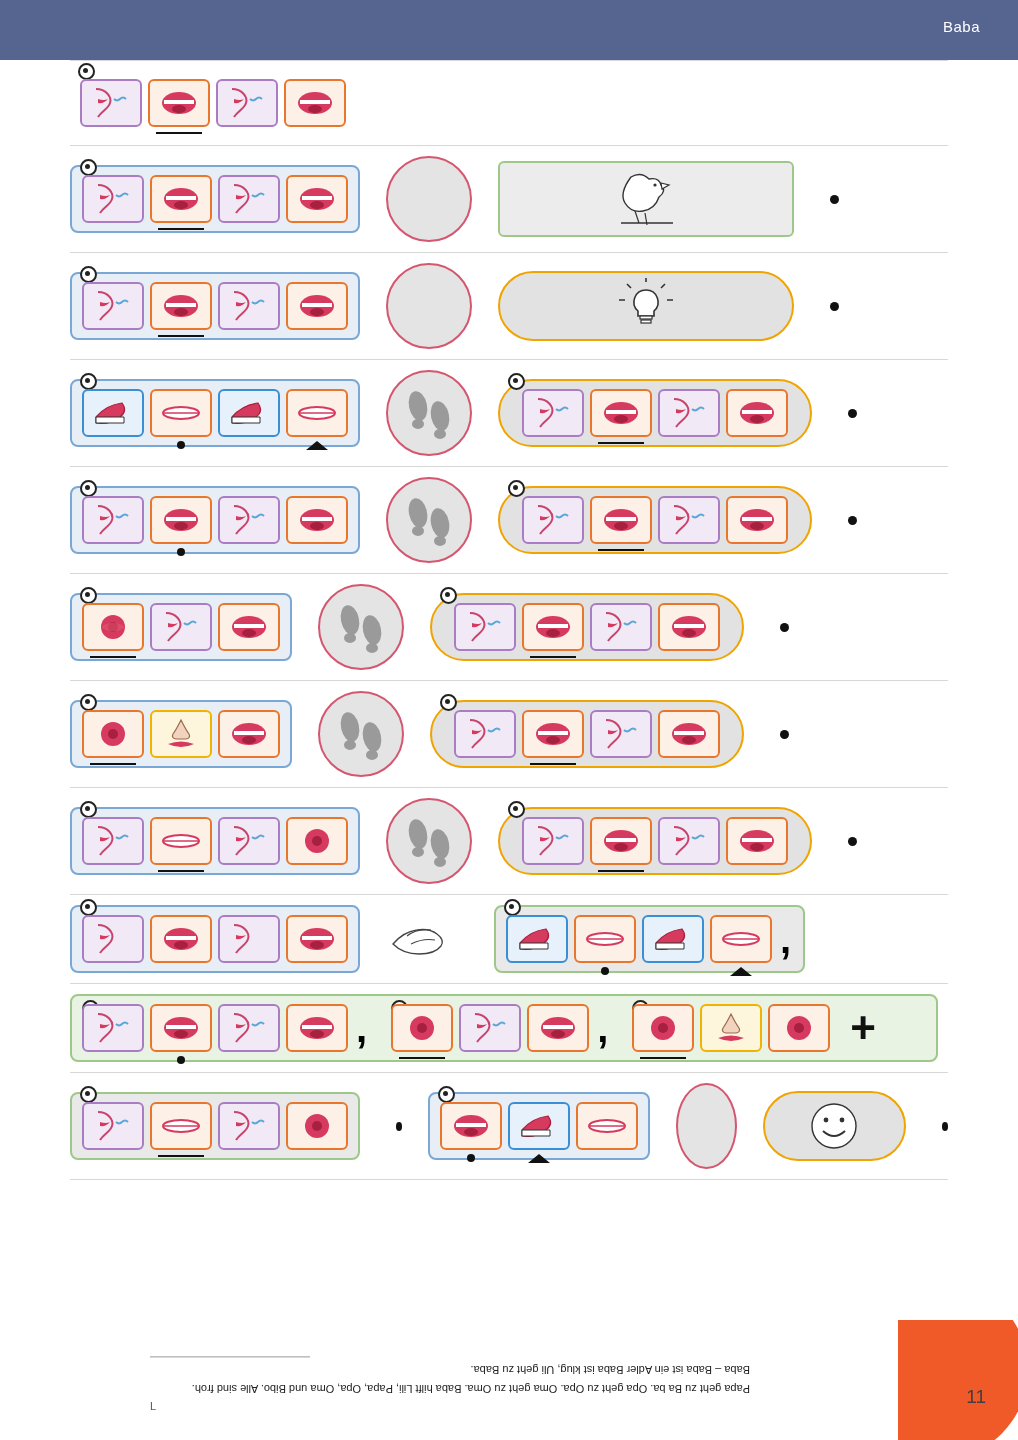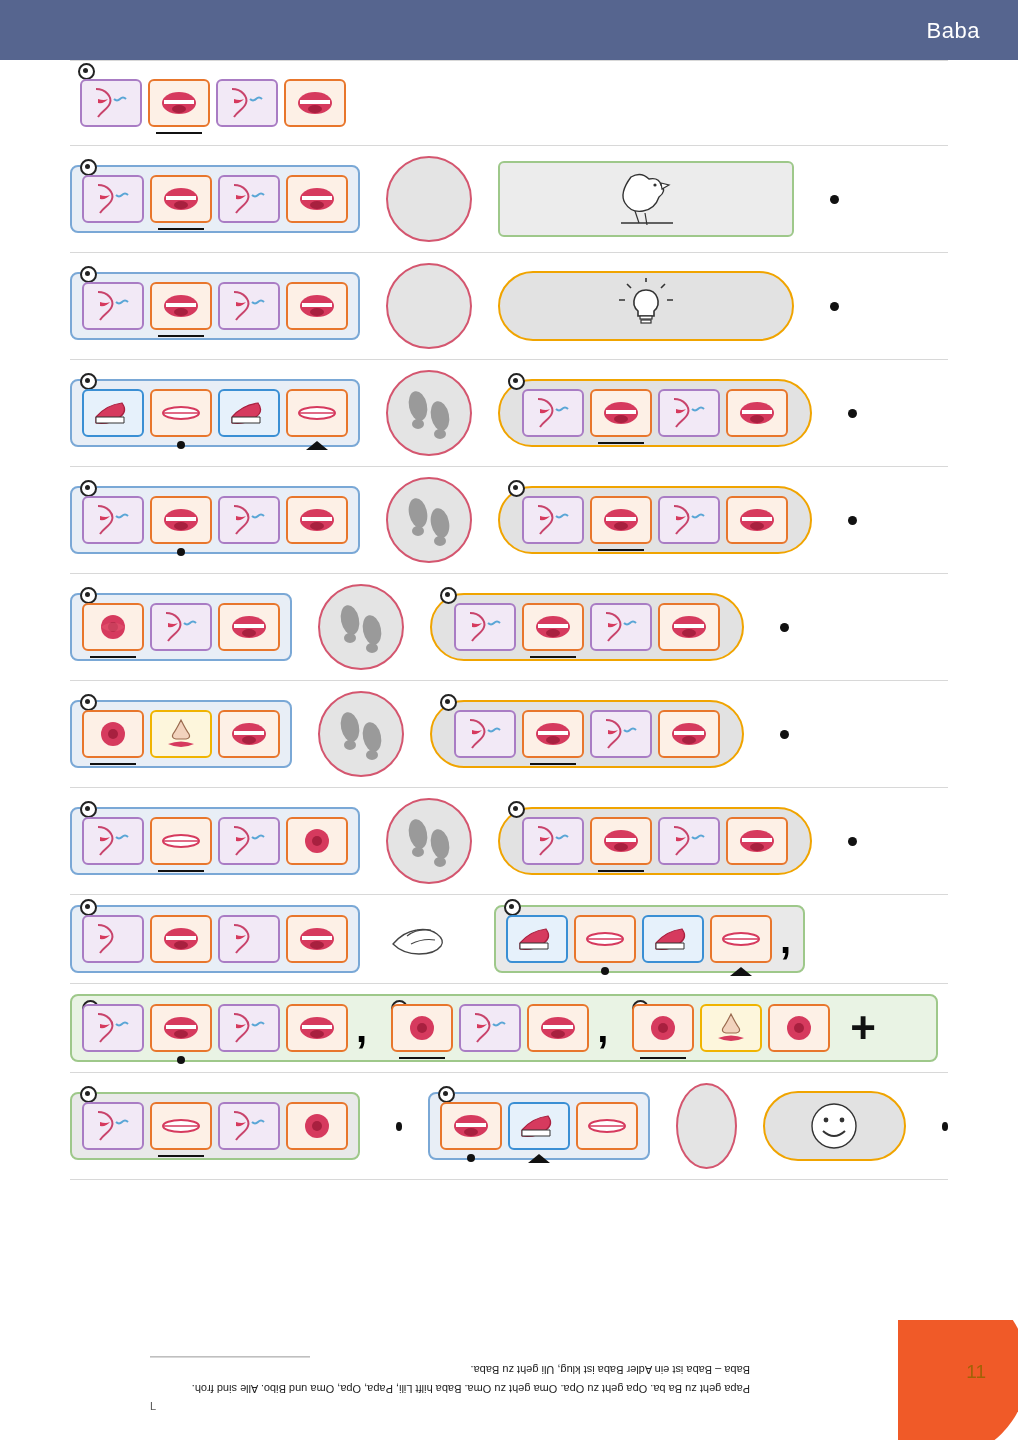--- a/index.html
+++ b/index.html
@@ -10,33 +10,33 @@
     position:relative;
     overflow:hidden;
   }
   
   .header{
     position:absolute;left:0;top:0;width:1018px;height:60px;
     background:#56658f;
   }
   .header-title{
     position:absolute;right:38px;top:18px;
-    color:#ffffff;font-size:22px;letter-spacing:.5px;
+    color:#ffffff;font-size:15px;letter-spacing:.5px;
   }
   
   .corner{
     position:absolute;right:0;bottom:0;width:120px;height:120px;
     overflow:hidden;
   }
   .corner-circle{
     position:absolute;right:-10px;bottom:-20px;width:180px;height:180px;
     border-radius:50%;background:#f05a28;
   }
   .page-num{
-    position:absolute;right:32px;bottom:57px;color:#a16207;font-size:19px;
+    position:absolute;right:32px;bottom:32px;color:#404040;font-size:19px;
   }
   
   .sheet{position:absolute;left:0;top:60px;width:1018px;height:1380px;}
 
   .row{
     position:relative;
     border-top:1px solid #d8d8d8;
     margin:0 70px;
     min-height:60px;
     box-sizing:border-box;

